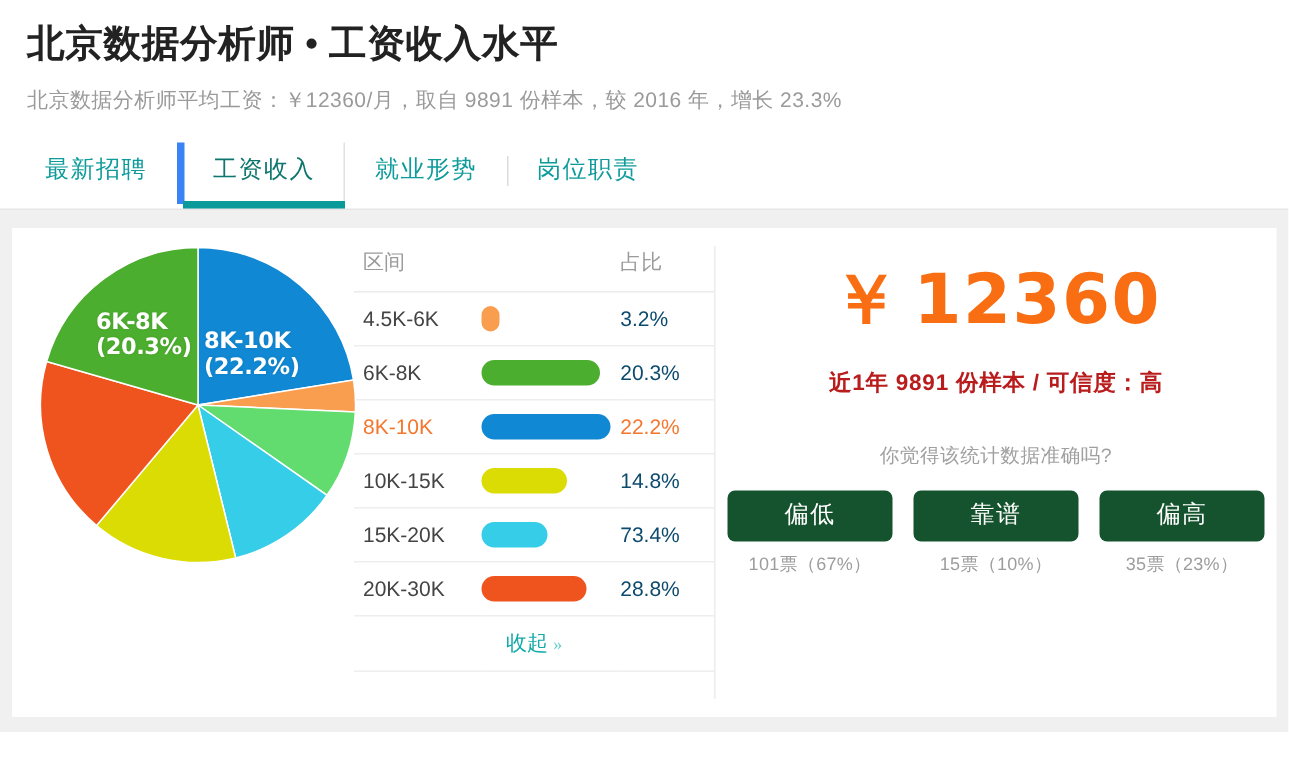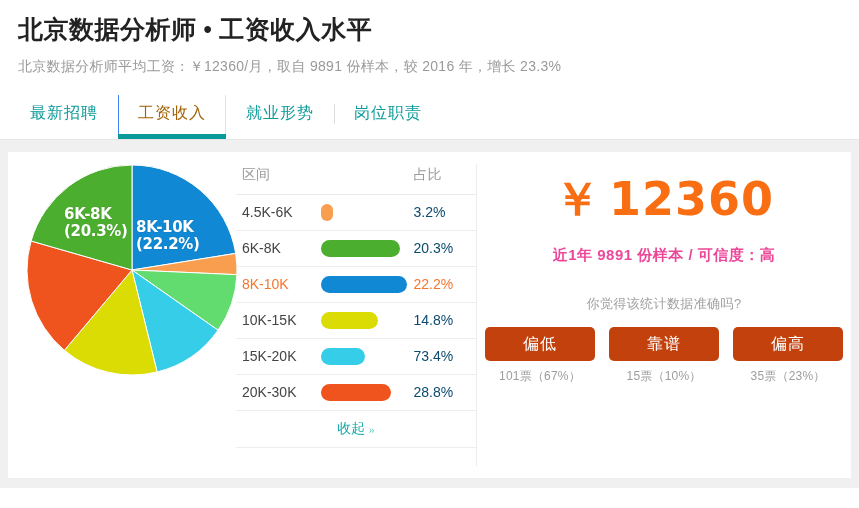--- a/index.html
+++ b/index.html
@@ -59,22 +59,22 @@
   .tab.sep::before {
     content: "";
     position: absolute;
     left: 0;
     top: 9px;
     bottom: 12px;
     width: 1px;
     background: #dcdcdc;
   }
   .tab.active {
-    color: #a16207;
-    border-left: 1px solid #3b82f6;
+    color: #0f766e;
+    border-left: 5px solid #3b82f6;
     border-right: 1px solid #e2e2e2;
     padding-left: 19px;
     padding-right: 19px;
     background: #fff;
   }
   .tab.active::after {
     content: "";
     position: absolute;
     left: -1px;
     right: -1px;
@@ -203,39 +203,39 @@
     font-size: 46px;
     font-weight: bold;
     letter-spacing: 1px;
     line-height: 1.1;
     font-family: "DejaVu Sans", sans-serif;
   }
   .salary-big .yen { margin-right: 8px; }
   .sample-line {
     margin-top: 22px;
     font-size: 15px;
-    color: #ec4899;
+    color: #b91c1c;
     font-weight: bold;
     letter-spacing: 0.5px;
   }
   .vote-question {
     margin-top: 30px;
     font-size: 13px;
     color: #a0a0a0;
     letter-spacing: 0.4px;
   }
   .vote-row {
     margin-top: 14px;
     display: flex;
     justify-content: center;
     gap: 14px;
   }
   .vote-item { width: 110px; }
   .vote-btn {
-    background: #c2410c;
+    background: #14532d;
     color: #fff;
     border-radius: 5px;
     height: 34px;
     line-height: 34px;
     font-size: 16px;
     cursor: pointer;
     font-family: "Liberation Serif", "DejaVu Serif", serif;
     letter-spacing: 1px;
   }
   .vote-count {

